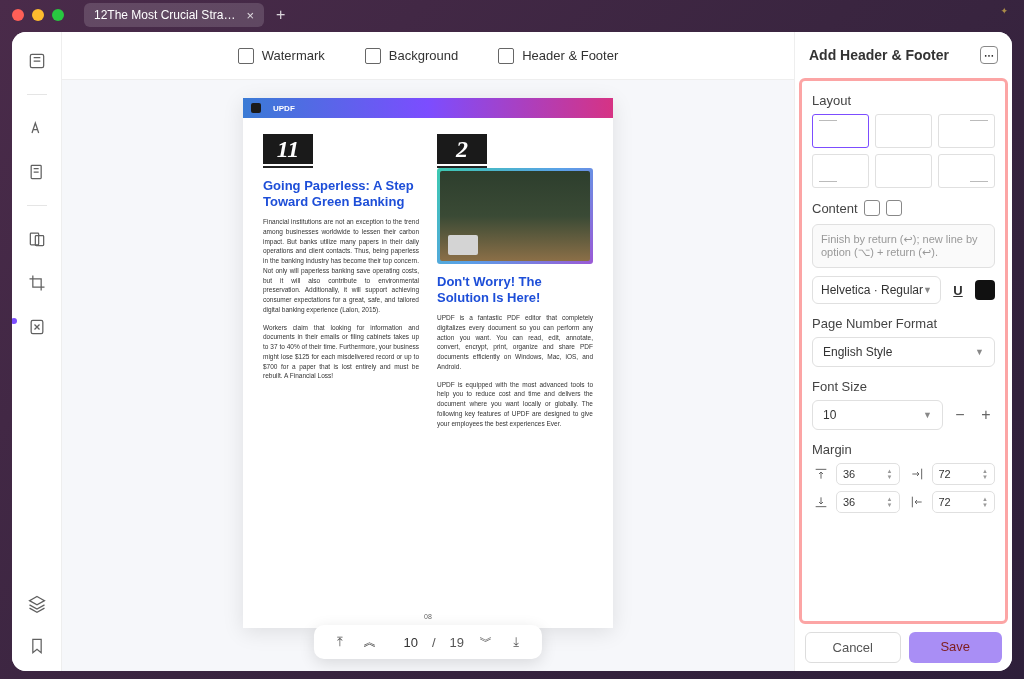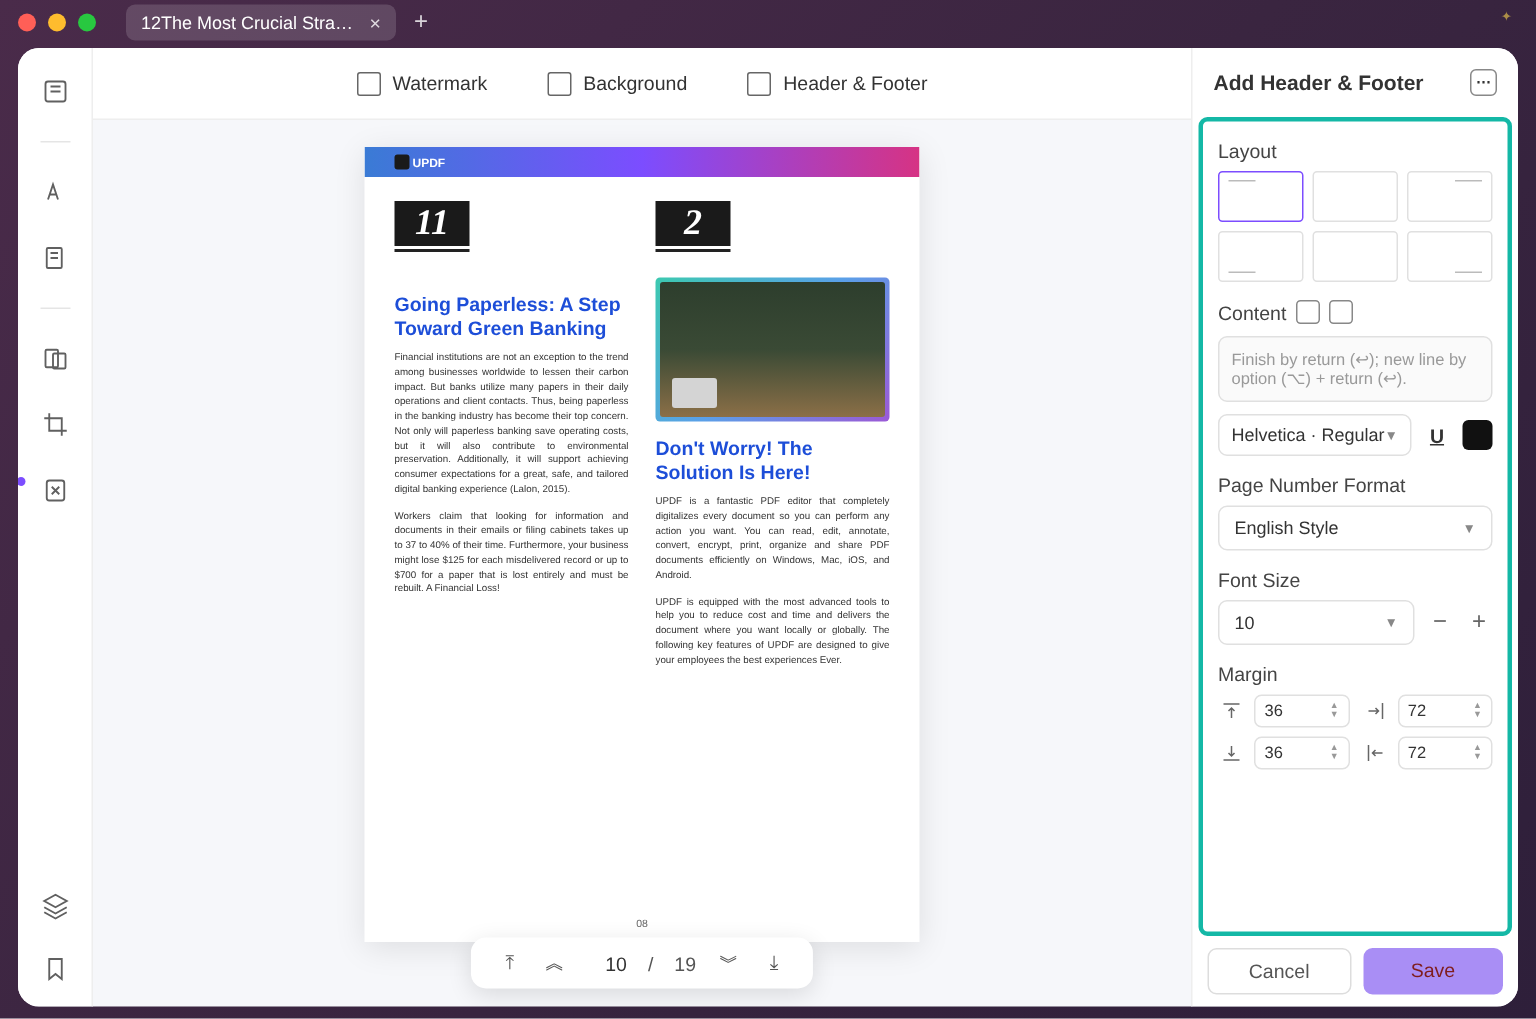--- a/index.html
+++ b/index.html
@@ -42,46 +42,46 @@
   .sidebar .bottom{position:absolute;bottom:14px;left:0;right:0;display:flex;flex-direction:column;align-items:center;gap:20px}
   .main{flex:1;display:flex;flex-direction:column;position:relative}
   .topbar{height:48px;display:flex;align-items:center;justify-content:center;gap:40px;background:#fff;border-bottom:1px solid #eee}
   .topbtn{display:flex;align-items:center;gap:8px;font-size:13px;color:#333}
   .topbtn .ico{width:16px;height:16px;border:1.5px solid #666;border-radius:2px;position:relative}
   .canvas{flex:1;overflow:hidden;display:flex;justify-content:center;padding:18px 0}
   .page{
     width:370px;height:530px;background:#fff;box-shadow:0 4px 20px rgba(0,0,0,.1);
     position:relative;overflow:hidden;
   }
-  .pgrad{height:20px;background:linear-gradient(90deg,#3a7bd5,#7c4dff,#d63384);display:flex;align-items:center;padding-left:20px;gap:2px}
+  .pgrad{height:20px;background:linear-gradient(90deg,#3a7bd5,#7c4dff,#d63384);display:flex;align-items:center;padding-left:8px;gap:12px}
   .pgrad .plogo{width:10px;height:10px;background:#1a1a1a;border-radius:2px}
   .pgrad .plg{color:#fff;font-size:8px;font-weight:600}
   .pcols{display:flex;padding:16px 20px;gap:18px;height:calc(100% - 40px)}
   .col{flex:1;font-size:6.5px;color:#222;line-height:1.5}
-  .bignum{background:#1a1a1a;color:#fff;font-style:italic;font-weight:800;font-size:24px;display:inline-flex;align-items:center;justify-content:center;width:50px;height:30px;position:relative;margin-bottom:21px;font-family:Georgia,serif}
+  .bignum{background:#1a1a1a;color:#fff;font-style:italic;font-weight:800;font-size:24px;display:inline-flex;align-items:center;justify-content:center;width:50px;height:30px;position:relative;margin-bottom:4px;font-family:Georgia,serif}
   .bignum::after{content:'';position:absolute;bottom:-4px;left:0;width:50px;height:2px;background:#222}
   .h2{font-weight:800;font-size:13px;line-height:1.2;margin:10px 0 8px;color:#1d4ed8}
   .para{text-align:justify;margin-bottom:8px;color:#333}
   .imgbox{height:96px;background:linear-gradient(135deg,#3cc9b0,#5aa0e8,#9b59d6);border-radius:3px;padding:3px;margin-bottom:6px}
   .imgbox .inner{width:100%;height:100%;background:linear-gradient(180deg,#2d3e2d 0%,#3a4a35 50%,#8b6f47 100%);border-radius:2px;position:relative;overflow:hidden}
   .imgbox .inner::after{content:'';position:absolute;bottom:6px;left:8px;width:30px;height:20px;background:#d4d4d4;border-radius:2px}
   .pgnum{position:absolute;bottom:8px;left:50%;transform:translateX(-50%);font-size:7px;color:#666}
   .pager{
     position:absolute;bottom:12px;left:50%;transform:translateX(-50%);
     background:#fff;border-radius:10px;box-shadow:0 4px 16px rgba(0,0,0,.12);
     display:flex;align-items:center;gap:14px;padding:8px 18px;font-size:13px;color:#555
   }
   .pager .pi{cursor:pointer;width:16px;text-align:center}
   .pager input{width:26px;border:none;text-align:right;font-size:13px;color:#333;background:transparent}
   .panel{
     width:218px;background:#fff;border-left:1px solid #eee;
     display:flex;flex-direction:column;font-size:13px;color:#333
   }
   .phead{display:flex;align-items:center;justify-content:space-between;padding:14px 14px;font-weight:600;font-size:14px}
-  .pbody{flex:1;overflow-y:auto;padding:0 10px 8px;border:3px solid #14b8a6;border-radius:6px;margin:0 4px}
+  .pbody{flex:1;overflow-y:auto;padding:0 10px 8px;border:3px solid #fca5a5;border-radius:6px;margin:0 4px}
   .sect{margin:12px 0 6px;font-size:13px;color:#444}
   .layouts{display:grid;grid-template-columns:repeat(3,1fr);gap:6px}
   .lay{height:34px;background:#fff;border:1px solid #e0e0e0;border-radius:3px;position:relative;display:flex;align-items:center;justify-content:center}
   .lay.sel{border:1.5px solid #7c4dff}
   .lay .lline{width:70%;height:1px;background:#bbb;margin:1px 0}
   .contenthead{display:flex;align-items:center;justify-content:flex-start}
   .contenthead .cicn{width:16px;height:16px;border:1.2px solid #888;border-radius:3px;margin-left:6px}
   .ta{border:1px solid #e0e0e0;border-radius:6px;padding:8px;font-size:11px;color:#999;height:44px;margin-top:8px;background:#fafafa}
   .fontrow{display:flex;align-items:center;gap:6px;margin-top:8px}
   .fsel{flex:1;border:1px solid #e0e0e0;border-radius:6px;padding:6px 8px;font-size:12px;display:flex;align-items:center;justify-content:space-between;background:#fff}

